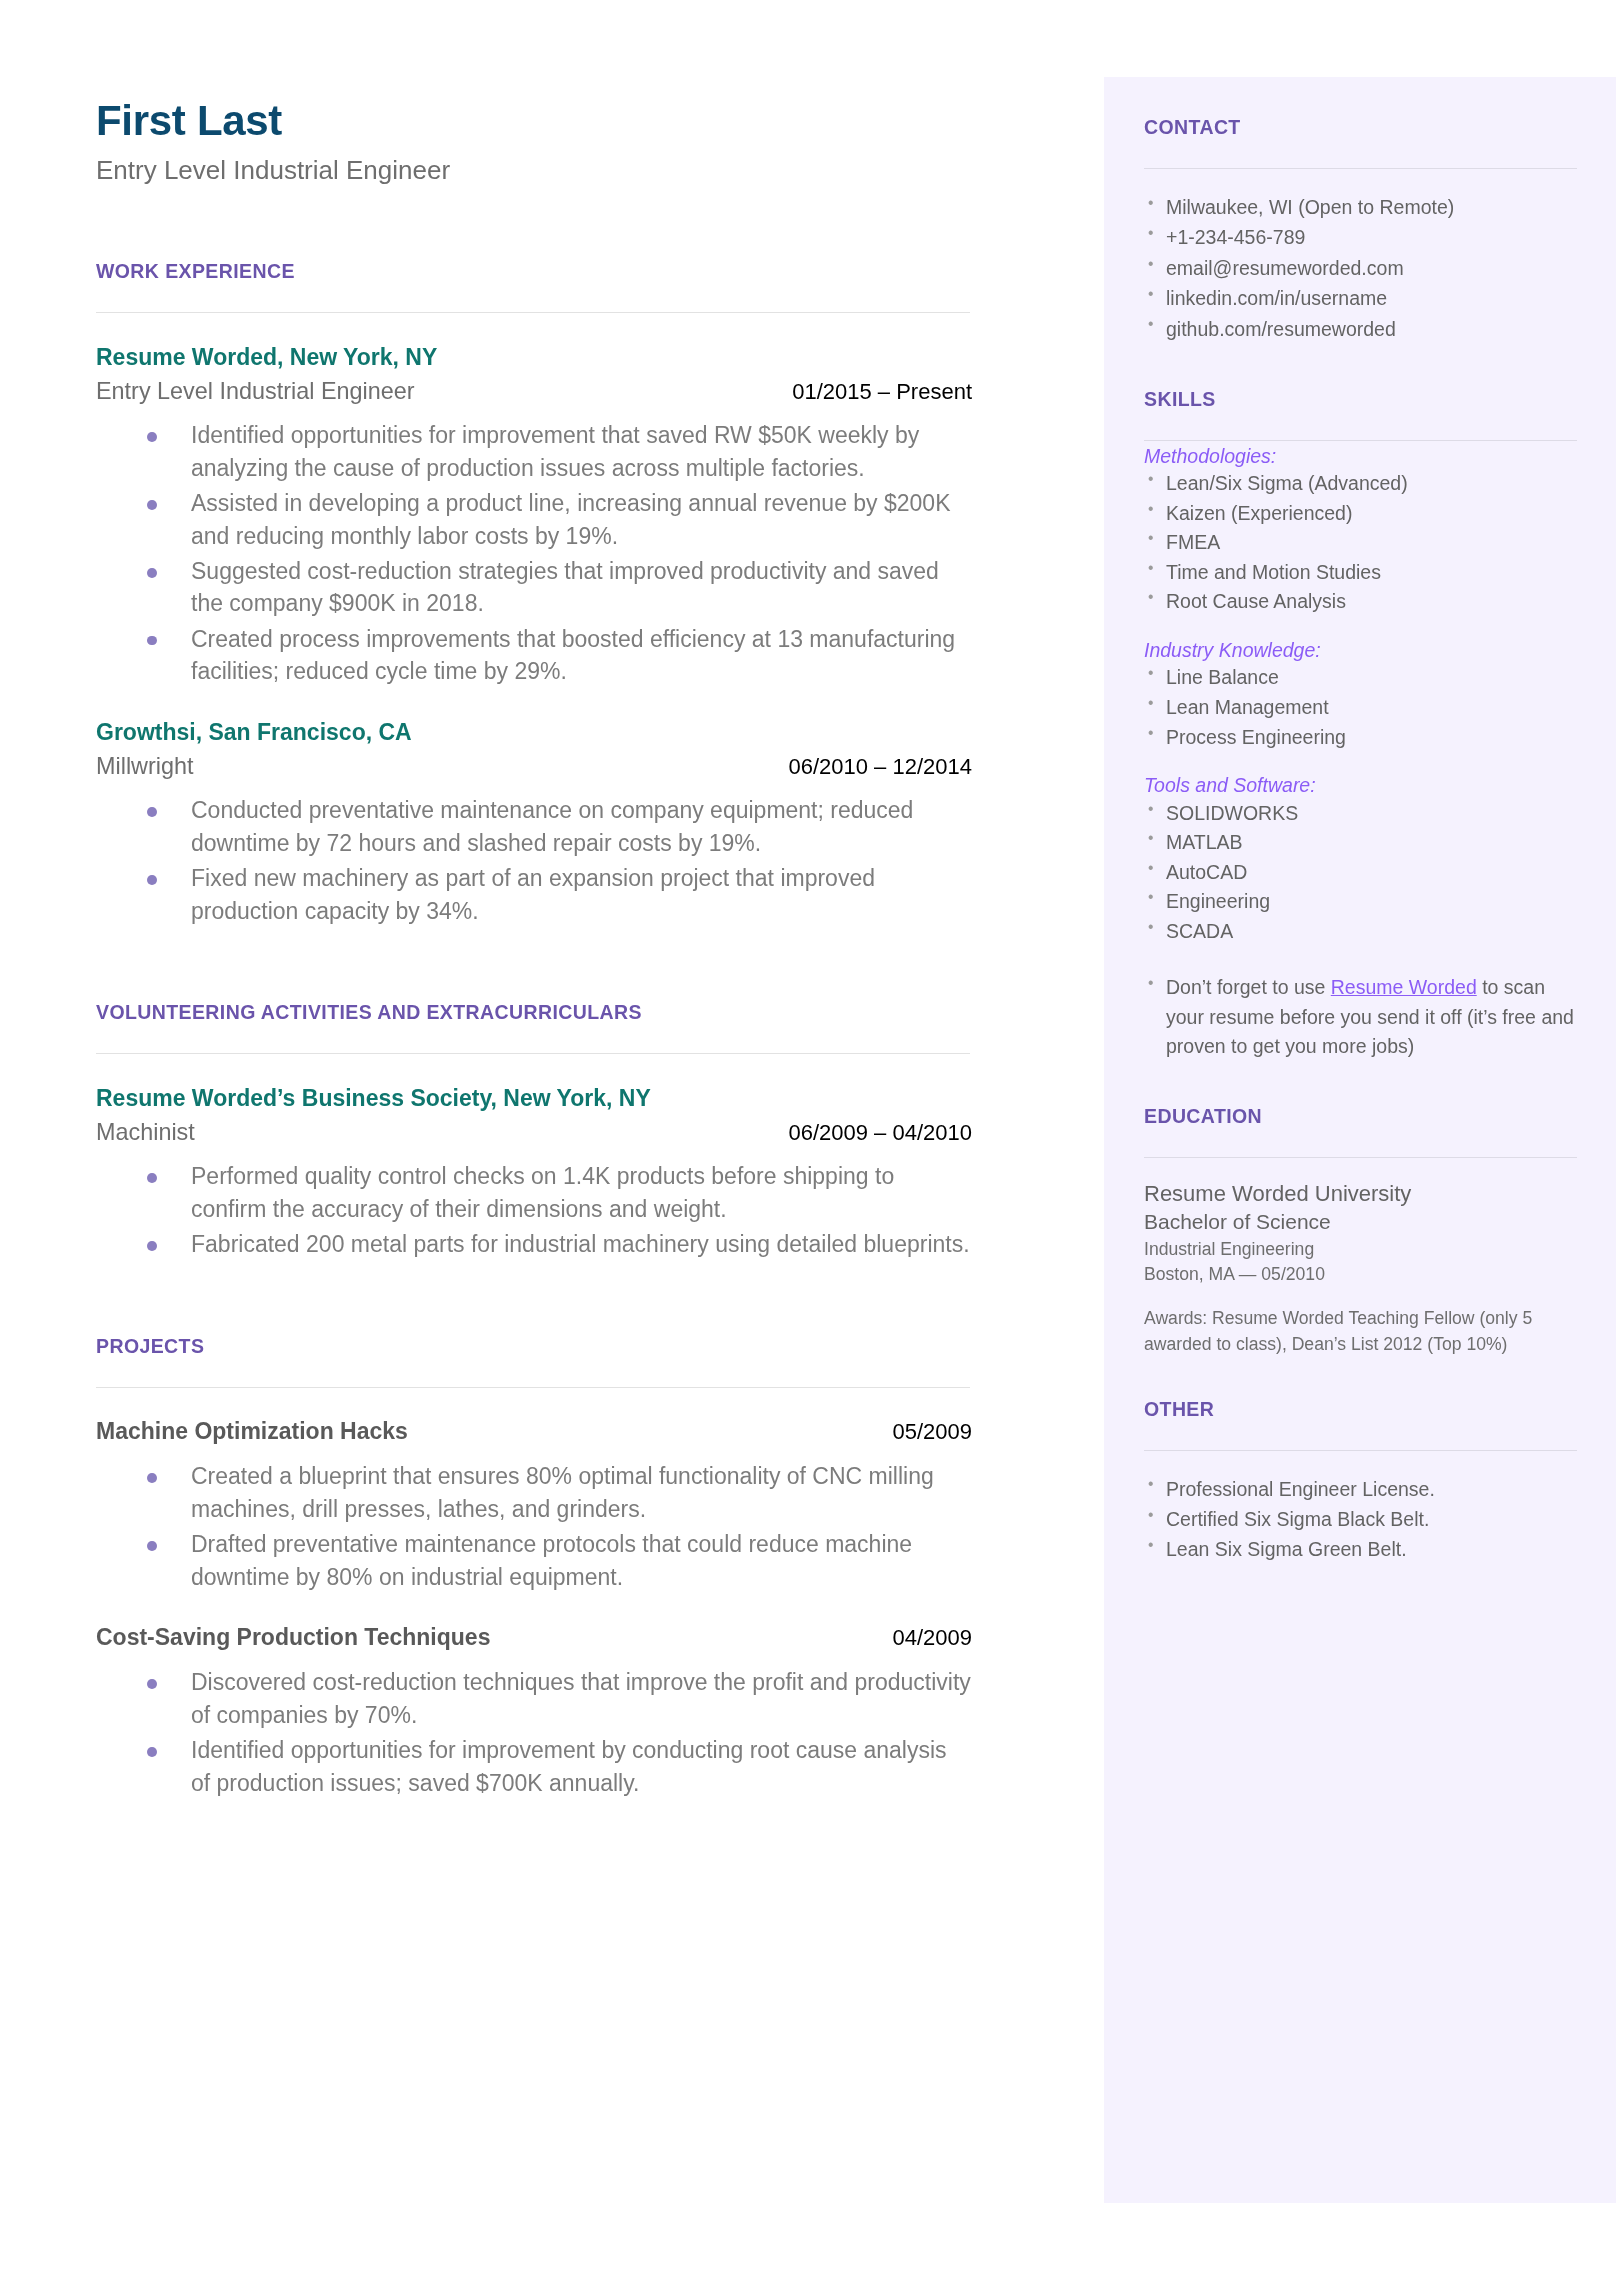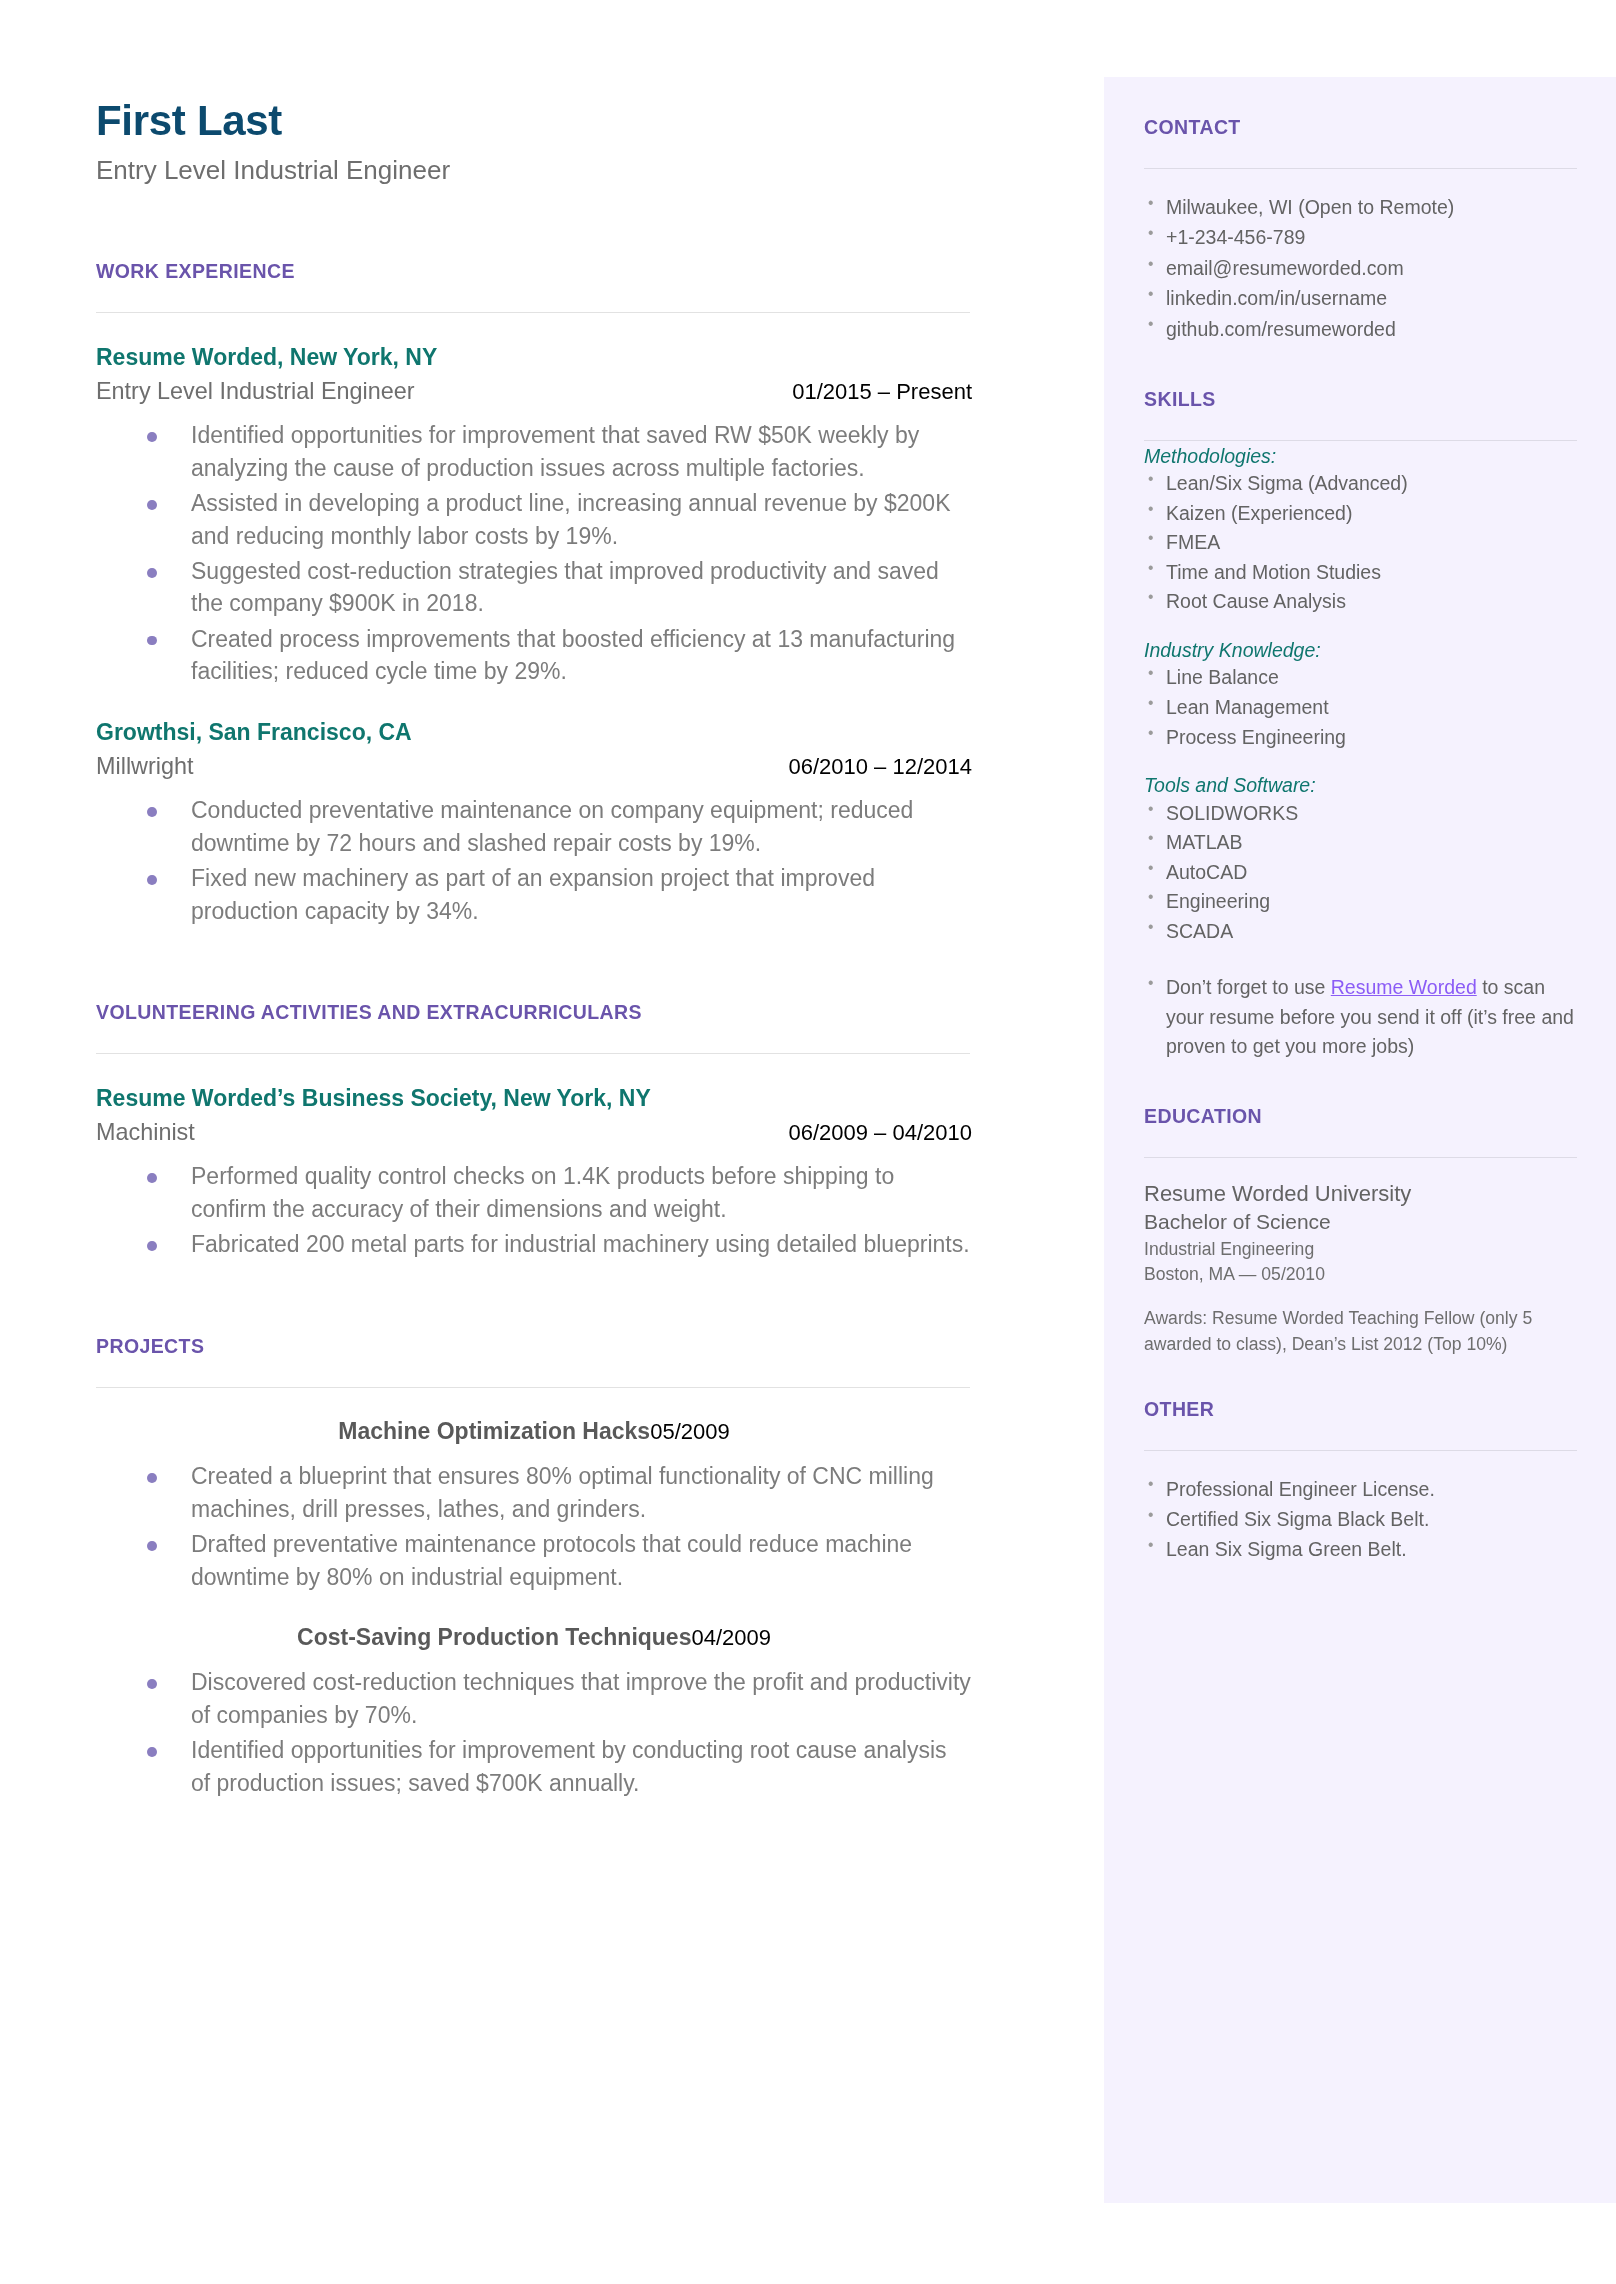--- a/index.html
+++ b/index.html
@@ -43,21 +43,21 @@
   .side-list li::before {
     content:"\2022";
     position:absolute;
     left:3.9px; top:-1.3px;
     color:#9b9b9b;
     font-size:15.6px;
   }
   .skill-group-label {
     font-style:italic;
     font-size:19.5px;
-    color:#0f766e;
+    color:#8b5cf6;
     margin-top:3.9px;
   }
   .skill-group { margin-bottom:22px; }
   .skill-group:first-of-type { margin-top:23.4px; }
   .skill-list { list-style:none; margin-top:1.3px; }
   .skill-list li {
     font-size:19.5px;
     line-height:1.52;
     color:#636363;
     padding-left:22px;
@@ -162,21 +162,21 @@
     color:#6e6e6e;
     line-height:1.25;
   }
   .entry-date {
     font-size:22px;
     color:#000000;
     white-space:nowrap;
   }
   .proj-row {
     display:flex;
-    justify-content:center;
+    justify-content:space-between;
     align-items:baseline;
   }
   .proj-title {
     font-weight:bold;
     font-size:23px;
     color:#595959;
     line-height:1.3;
   }
   .bullets { list-style:none; margin-top:13px; }
   .bullets li {

